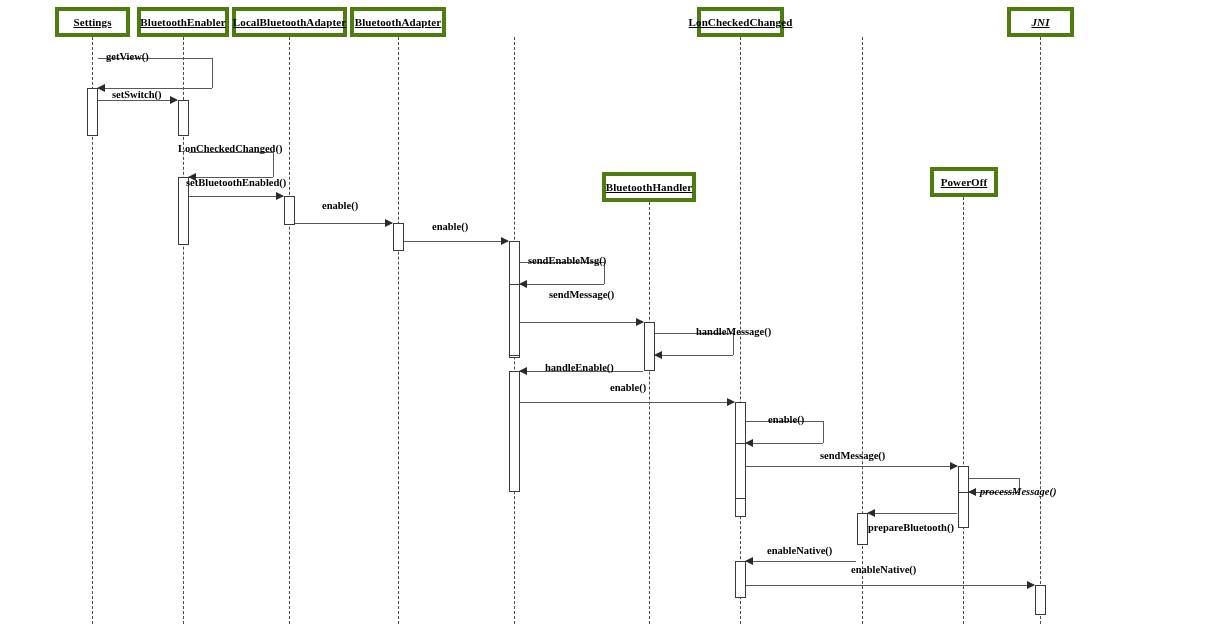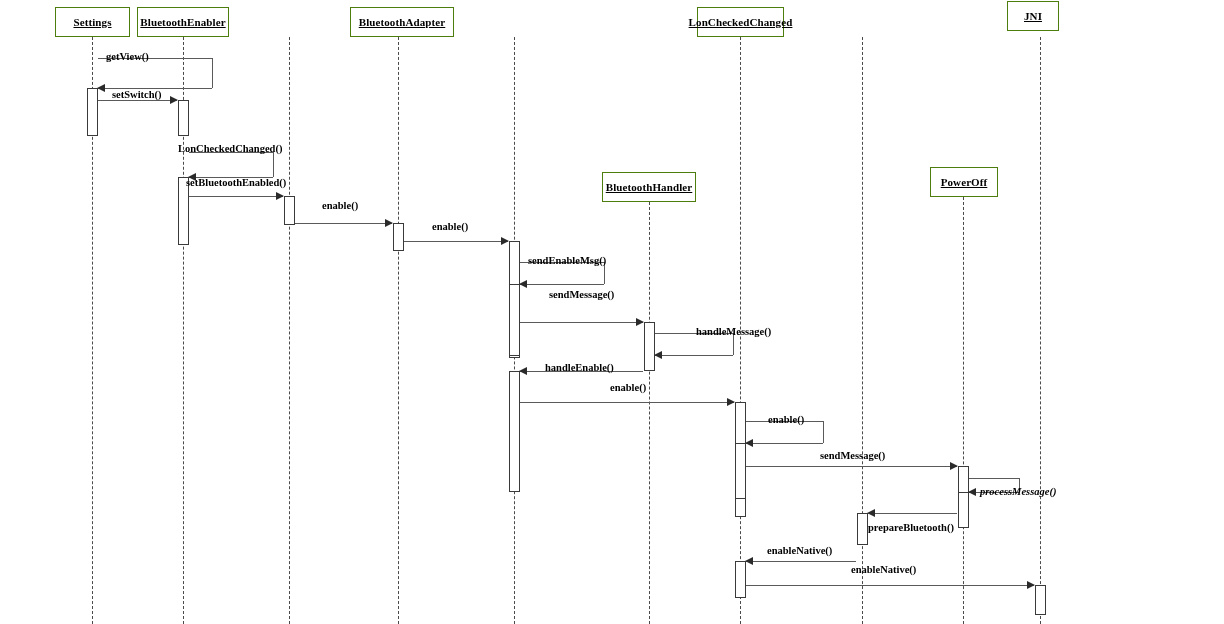--- a/index.html
+++ b/index.html
@@ -4,21 +4,21 @@
 <style>
   html,body{margin:0;padding:0;background:#ffffff;}
   body{width:1224px;height:624px;overflow:hidden;
        font-family:"Liberation Serif","DejaVu Serif",serif;}
   #diagram{position:relative;width:1224px;height:624px;background:#fff;}
 
   
   .actor-box{
     position:absolute;
     box-sizing:border-box;
-    border:1px solid #4d7c0f;
+    border:4px solid #4d7c0f;
     background:#ffffff;
     display:flex;align-items:center;justify-content:center;
     height:30px;
   }
   .actor-label{
     font-size:11px;
     font-weight:bold;
     color:#000;
     text-decoration:underline;
     white-space:nowrap;
@@ -84,40 +84,43 @@
 <div id="diagram">
     <div class="lifeline" style="left: 92px; top: 37px; height: 587px;"></div>
     <div class="actor-box" style="left: 55px; top: 7px; width: 75px;">
       <div class="actor-label">Settings</div>
     </div>
     <div class="lifeline" style="left: 183px; top: 37px; height: 587px;"></div>
     <div class="actor-box" style="left: 137px; top: 7px; width: 92px;">
       <div class="actor-label">BluetoothEnabler</div>
     </div>
     <div class="lifeline" style="left: 289px; top: 37px; height: 587px;"></div>
+    <div class="actor-box" style="left: 232px; top: 7px; width: 115px;">
+      <div class="actor-label">LocalBluetoothAdapter</div>
+    </div>
     <div class="lifeline" style="left: 398px; top: 37px; height: 587px;"></div>
-    <div class="actor-box" style="left: 350px; top: 7px; width: 104px;">
+    <div class="actor-box" style="left: 350px; top: 7px; width: 96px;">
       <div class="actor-label">BluetoothAdapter</div>
     </div>
     <div class="lifeline" style="left: 514px; top: 37px; height: 587px;"></div>
     <div class="lifeline" style="left: 649px; top: 202px; height: 422px;"></div>
     <div class="actor-box" style="left: 602px; top: 172px; width: 94px;">
       <div class="actor-label">BluetoothHandler</div>
     </div>
     <div class="lifeline" style="left: 740px; top: 37px; height: 587px;"></div>
     <div class="actor-box" style="left: 697px; top: 7px; width: 87px;">
       <div class="actor-label">LonCheckedChanged</div>
     </div>
     <div class="lifeline" style="left: 862px; top: 37px; height: 587px;"></div>
     <div class="lifeline" style="left: 963px; top: 197px; height: 427px;"></div>
     <div class="actor-box" style="left: 930px; top: 167px; width: 68px;">
       <div class="actor-label">PowerOff</div>
     </div>
     <div class="lifeline" style="left: 1040px; top: 37px; height: 587px;"></div>
-    <div class="actor-box" style="left: 1007px; top: 1px; width: 52px;">
+    <div class="actor-box" style="left: 1007px; top: 7px; width: 67px; font-style: italic;">
       <div class="actor-label">JNI</div>
     </div>
     <div class="activation" style="left: 87px; top: 88px; height: 48px;"></div>
     <div class="activation" style="left: 178px; top: 100px; height: 36px;"></div>
     <div class="activation" style="left: 178px; top: 177px; height: 68px;"></div>
     <div class="activation" style="left: 284px; top: 196px; height: 29px;"></div>
     <div class="activation" style="left: 393px; top: 223px; height: 28px;"></div>
     <div class="activation" style="left: 509px; top: 241px; height: 117px;"></div>
     <div class="activation" style="left: 509px; top: 284px; height: 72px;"></div>
     <div class="activation" style="left: 509px; top: 371px; height: 121px;"></div>

